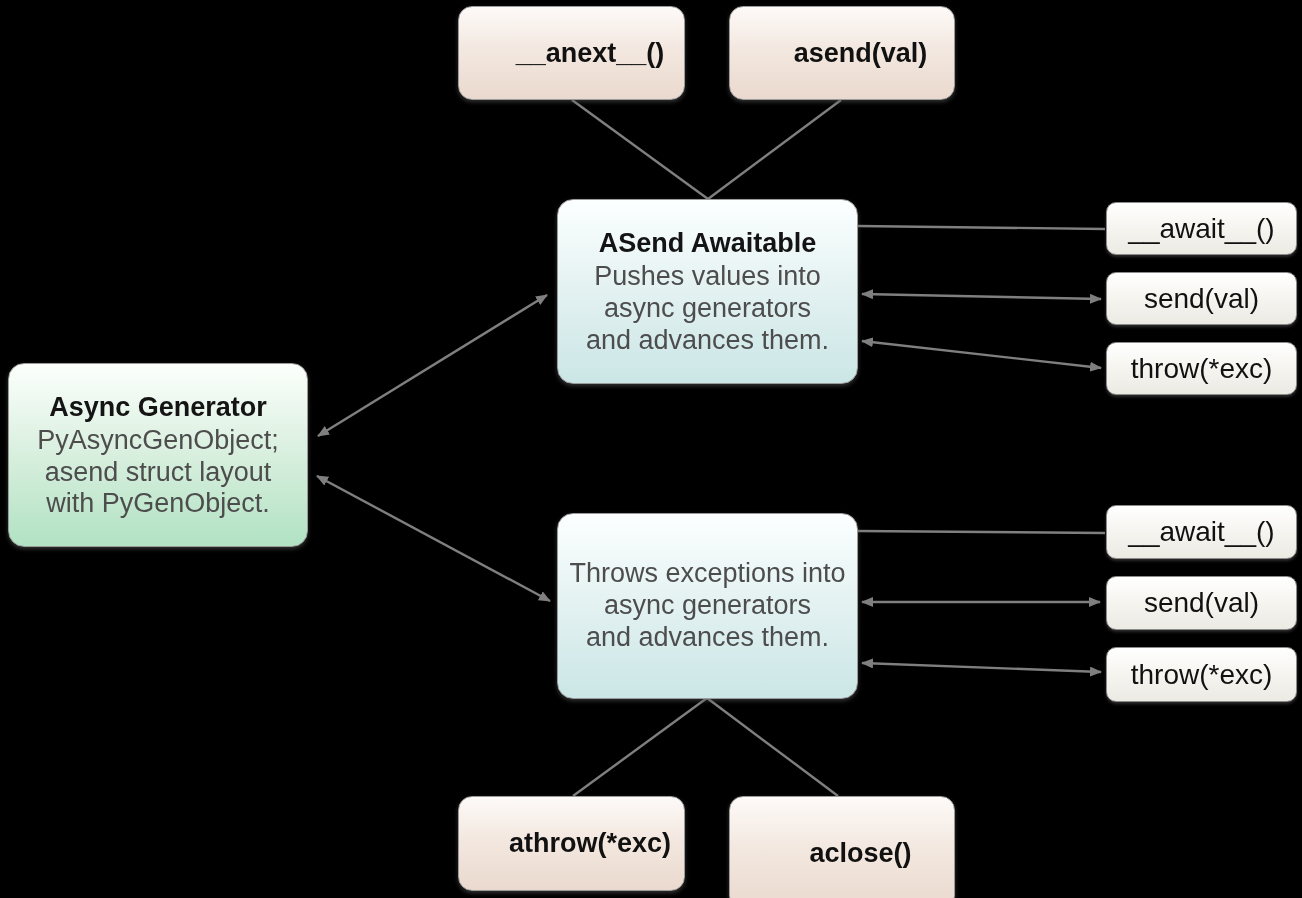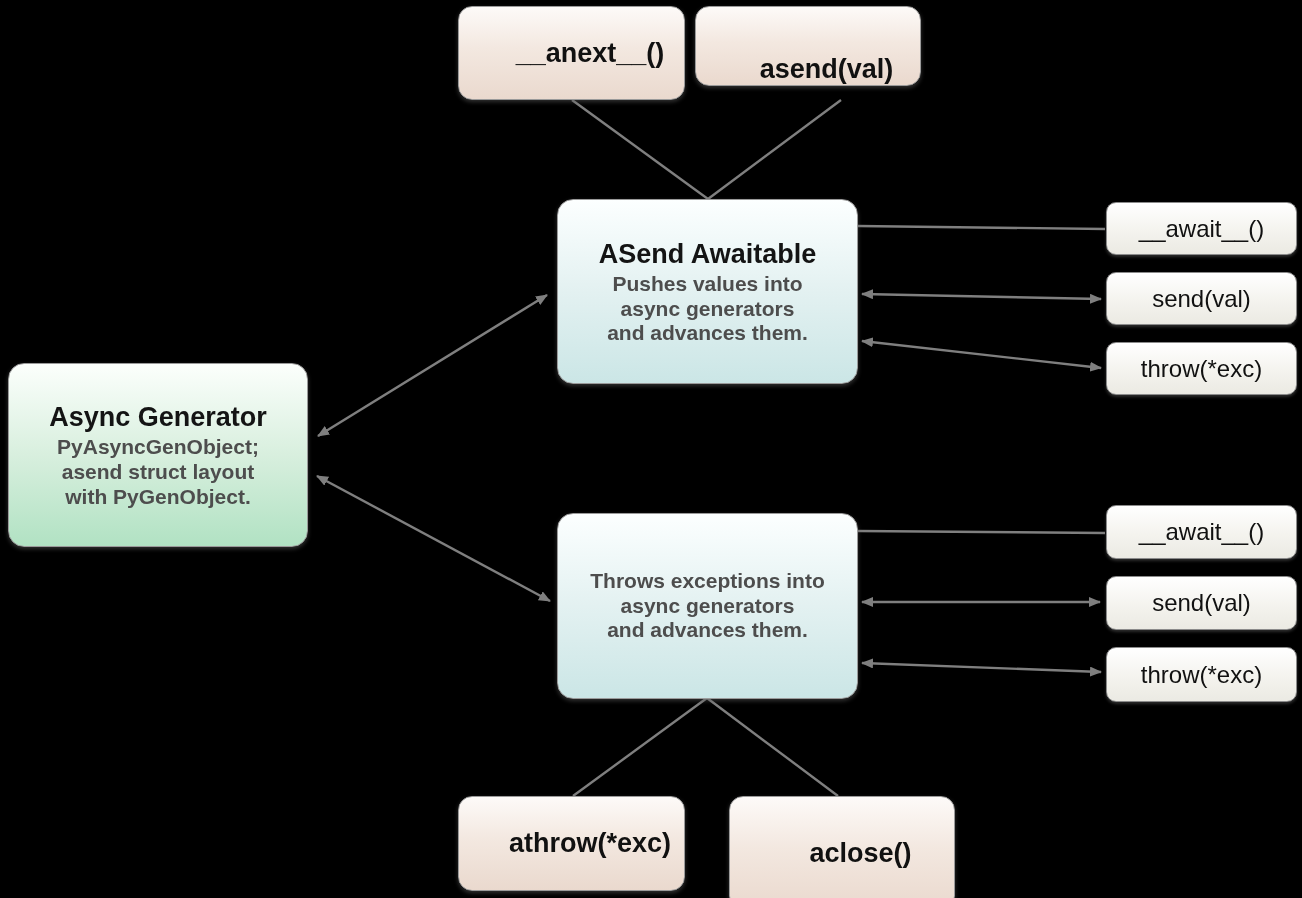--- a/index.html
+++ b/index.html
@@ -30,23 +30,23 @@
   .generator {
     background:linear-gradient(180deg,#fcfffc 0%,#d8efde 50%,#b1e2c3 100%);
     border:1px solid #9a9a9a; border-radius:16px;
     box-shadow:0 2px 4px rgba(90,90,90,.55);
   }
   .small {
     background:linear-gradient(180deg,#ffffff 0%,#f4f3ee 55%,#ebeae3 100%);
     border:1px solid #8b8b8b; border-radius:10px;
     box-shadow:0 2px 3px rgba(80,80,80,.55);
   }
-  .small-label { font-size:24px; color:#111111; }
+  .small-label { font-size:28px; color:#111111; }
   .box-title { font-weight:bold; font-size:27px; color:#141414; line-height:1.3; }
-  .box-body { font-size:21px; color:#4d4d4d; line-height:1.18; white-space:pre-line;font-weight:bold; }
+  .box-body { font-size:27px; color:#4d4d4d; line-height:1.18; white-space:pre-line; }
   .edge-line { fill:none; }
 </style>
 </head>
 <body>
 
 <div class="canvas">
 
   <svg class="edges" viewBox="0 0 1302 898" xmlns="http://www.w3.org/2000/svg">
     <defs>
       <marker id="ah" viewBox="0 0 12 10" refX="11" refY="5" markerWidth="12" markerHeight="10" markerUnits="userSpaceOnUse" orient="auto-start-reverse">
@@ -63,21 +63,21 @@
       <line x1="858" y1="531" x2="1105" y2="533" stroke="#7f7f7f" stroke-width="2.4" class="edge-line"></line>
       <line x1="862" y1="602" x2="1100" y2="602" stroke="#7f7f7f" stroke-width="2.4" class="edge-line" marker-start="url(#ah)" marker-end="url(#ah)"></line>
       <line x1="862" y1="663" x2="1101" y2="672" stroke="#7f7f7f" stroke-width="2.4" class="edge-line" marker-start="url(#ah)" marker-end="url(#ah)"></line>
       <line x1="707" y1="698" x2="573" y2="796" stroke="#7f7f7f" stroke-width="2.4" class="edge-line"></line>
       <line x1="707" y1="698" x2="838" y2="796" stroke="#7f7f7f" stroke-width="2.4" class="edge-line"></line>
     </svg>
 
   <div class="node method" style="left:458px; top:6px; width:227px; height:94px;">
     <span class="method-label">__anext__()</span>
   </div>
-  <div class="node method" style="left:695px; top:6px; width:226px; height:80px;justify-content:flex-end;">
+  <div class="node method" style="left:729px; top:6px; width:226px; height:94px;">
     <span class="method-label">asend(val)</span>
   </div>
 
   <div class="node awaitable" style="left:557px; top:199px; width:301px; height:185px;">
     <span class="box-title">ASend Awaitable</span>
     <span class="box-body">Pushes values into
 async generators
 and advances them.</span>
   </div>
 

